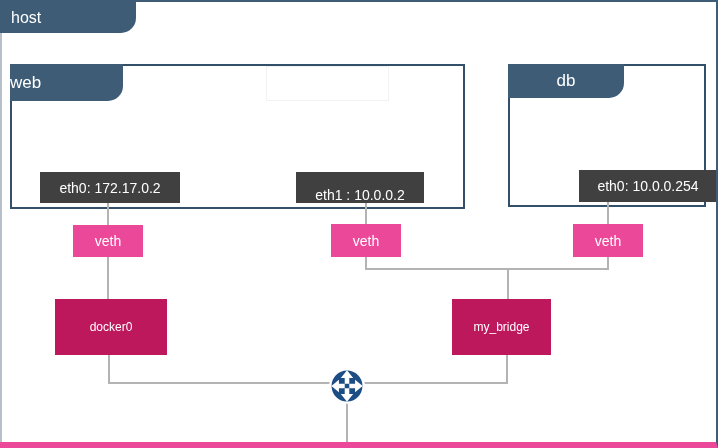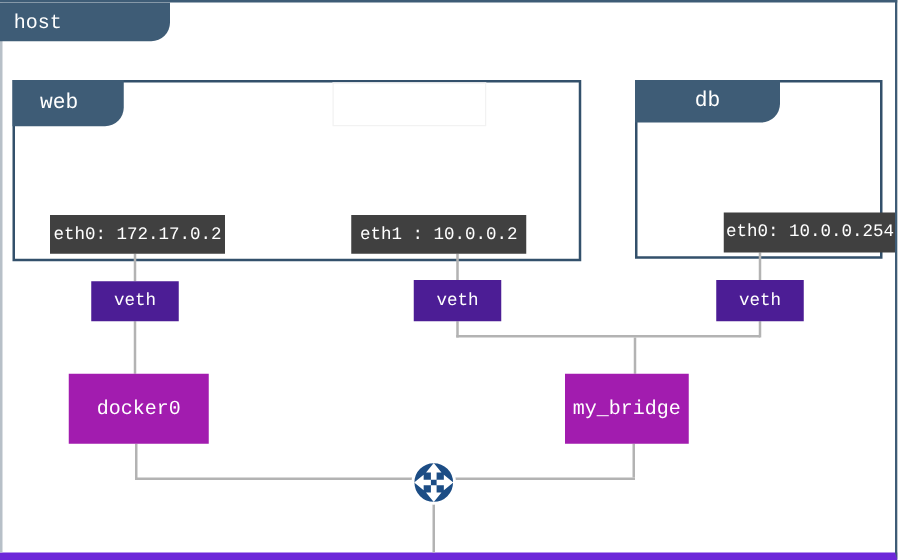--- a/index.html
+++ b/index.html
@@ -1,49 +1,49 @@
 <!DOCTYPE html>
 <html><head>
 <meta charset="utf-8">
 <style>
   html,body{margin:0;padding:0;background:#e8e8e8;}
   .canvas{
     position:relative;width:718px;height:448px;background:#ffffff;
-    font-family:Liberation Mono, monospace;overflow:hidden;
+    font-family:Liberation Sans, sans-serif;overflow:hidden;
     border-top:2px solid #3e5c76;border-right:2px solid #3e5c76;
-    border-bottom:6px solid #6d28d9;box-sizing:border-box;
+    border-bottom:6px solid #ec4899;box-sizing:border-box;
   }
   .left-edge{position:absolute;left:0;top:0;width:2px;height:442px;background:#b7c0c8;z-index:1;}
   .tab{
     position:absolute;background:#3e5c76;color:#fff;
     border-bottom-right-radius:15px;display:flex;align-items:center;z-index:5;
     font-size:16px;
   }
   .tab-host{left:0;top:0;width:136px;height:31px;padding-left:11px;box-sizing:border-box;}
-  .tab-web{left:10px;top:62px;width:89px;height:37px;padding-left:22px;box-sizing:border-box;font-size:17px;}
+  .tab-web{left:10px;top:62px;width:113px;height:37px;box-sizing:border-box;font-size:17px;}
   .tab-db{left:508px;top:62px;width:116px;height:34px;justify-content:center;font-size:17px;}
   .container-box{position:absolute;background:#ffffff;border:2px solid #33506b;box-sizing:border-box;z-index:2;}
   .box-web{left:10px;top:62px;width:455px;height:145px;}
   .box-db{left:508px;top:62px;width:198px;height:143px;}
   .artifact{position:absolute;left:266px;top:64px;width:121px;height:33px;background:#ffffff;border:1px solid #f2f2f2;z-index:4;}
   .line{position:absolute;background:#b3b3b3;z-index:3;}
   .node{
     position:absolute;display:flex;align-items:center;justify-content:center;
     color:#ffffff;z-index:6;box-sizing:border-box;text-align:center;
   }
   .iface{background:#404040;font-size:14px;}
   .if-web-eth0{left:40px;top:170px;width:140px;height:31px;}
-  .if-web-eth1{left:281px;top:170px;width:140px;height:31px;}
+  .if-web-eth1{left:296px;top:170px;width:128px;height:31px;align-items:flex-end;}
   .if-db-eth0{left:540px;top:168px;width:138px;height:32px;margin-left:39px;}
   .if-host-eth0{left:282px;top:408px;width:136px;height:32px;}
-  .veth{background:#4c1d95;font-size:14px;}
+  .veth{background:#ec4899;font-size:14px;}
   .veth-1{left:73px;top:223px;width:70px;height:32px;}
   .veth-2{left:331px;top:222px;width:70px;height:33px;}
   .veth-3{left:573px;top:222px;width:70px;height:33px;}
-  .bridge{background:#a21caf;font-size:16px;}
+  .bridge{background:#be185d;font-size:12px;}
   .bridge-docker0{left:55px;top:297px;width:112px;height:56px;}
   .bridge-my{left:452px;top:297px;width:99px;height:56px;}
   .router{position:absolute;left:328px;top:365px;width:38px;height:38px;z-index:7;}
 </style>
 </head>
 <body>
 
 <div class="canvas">
   <div class="left-edge"></div>
 

